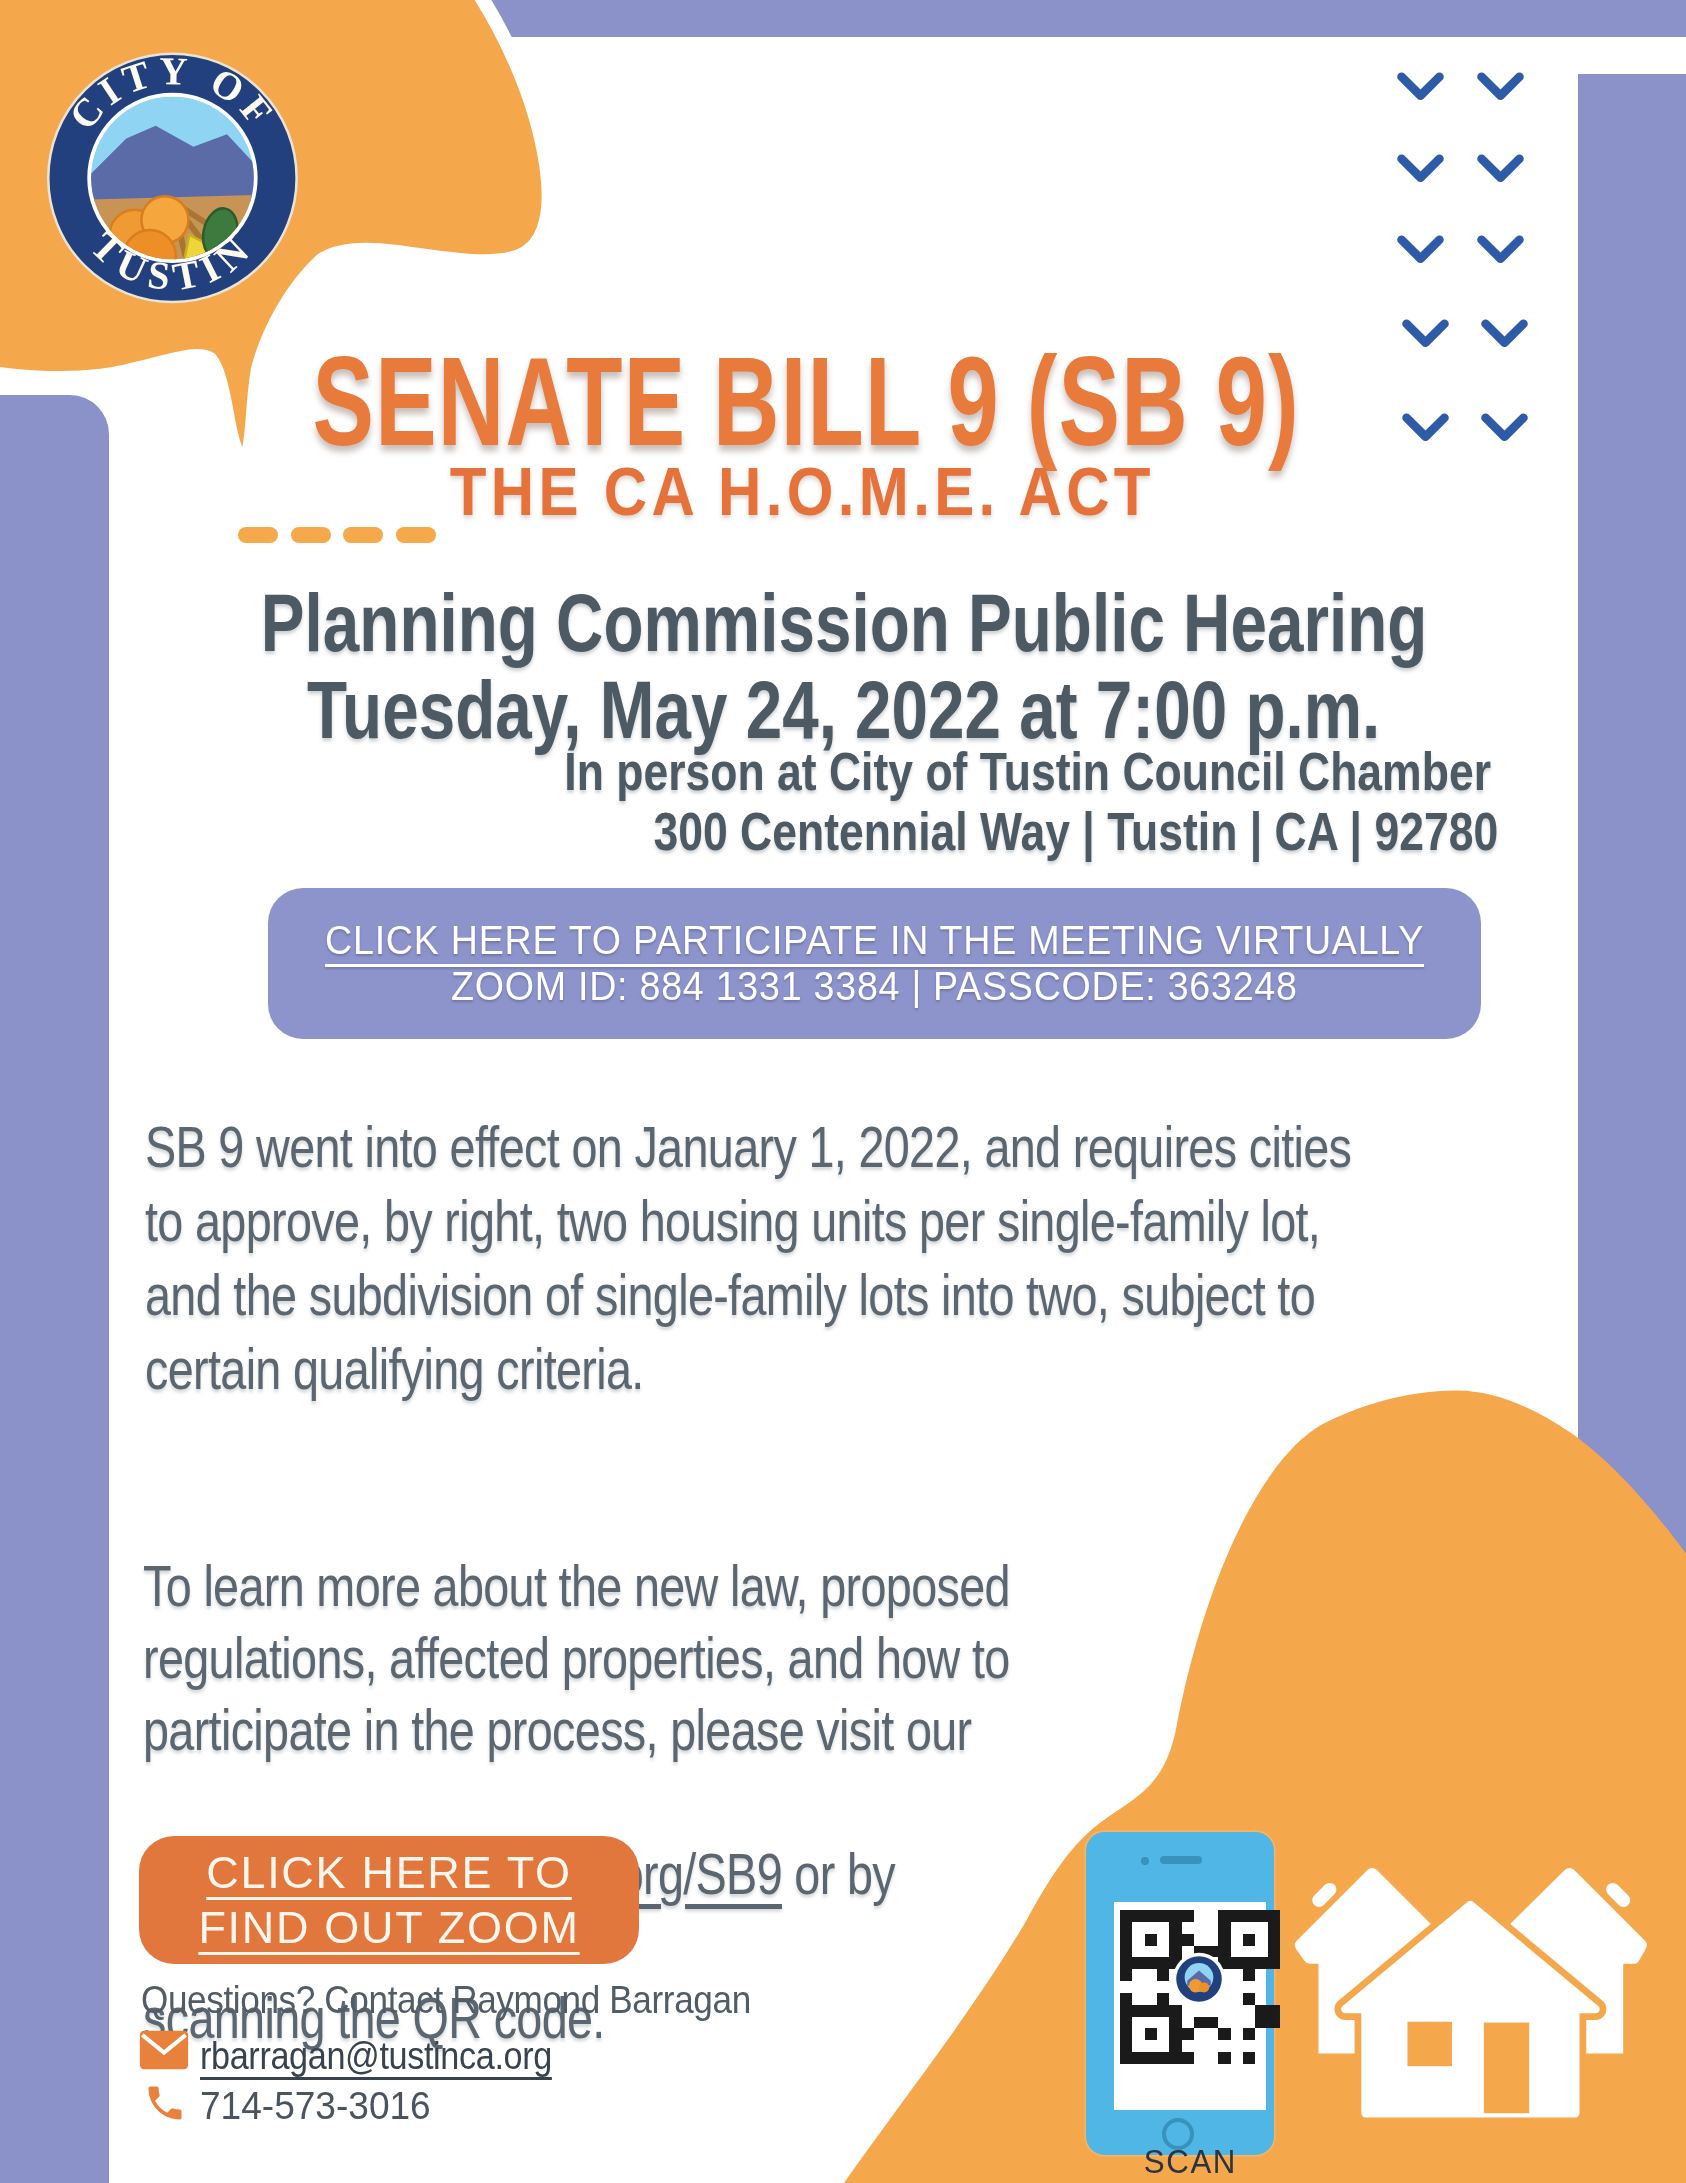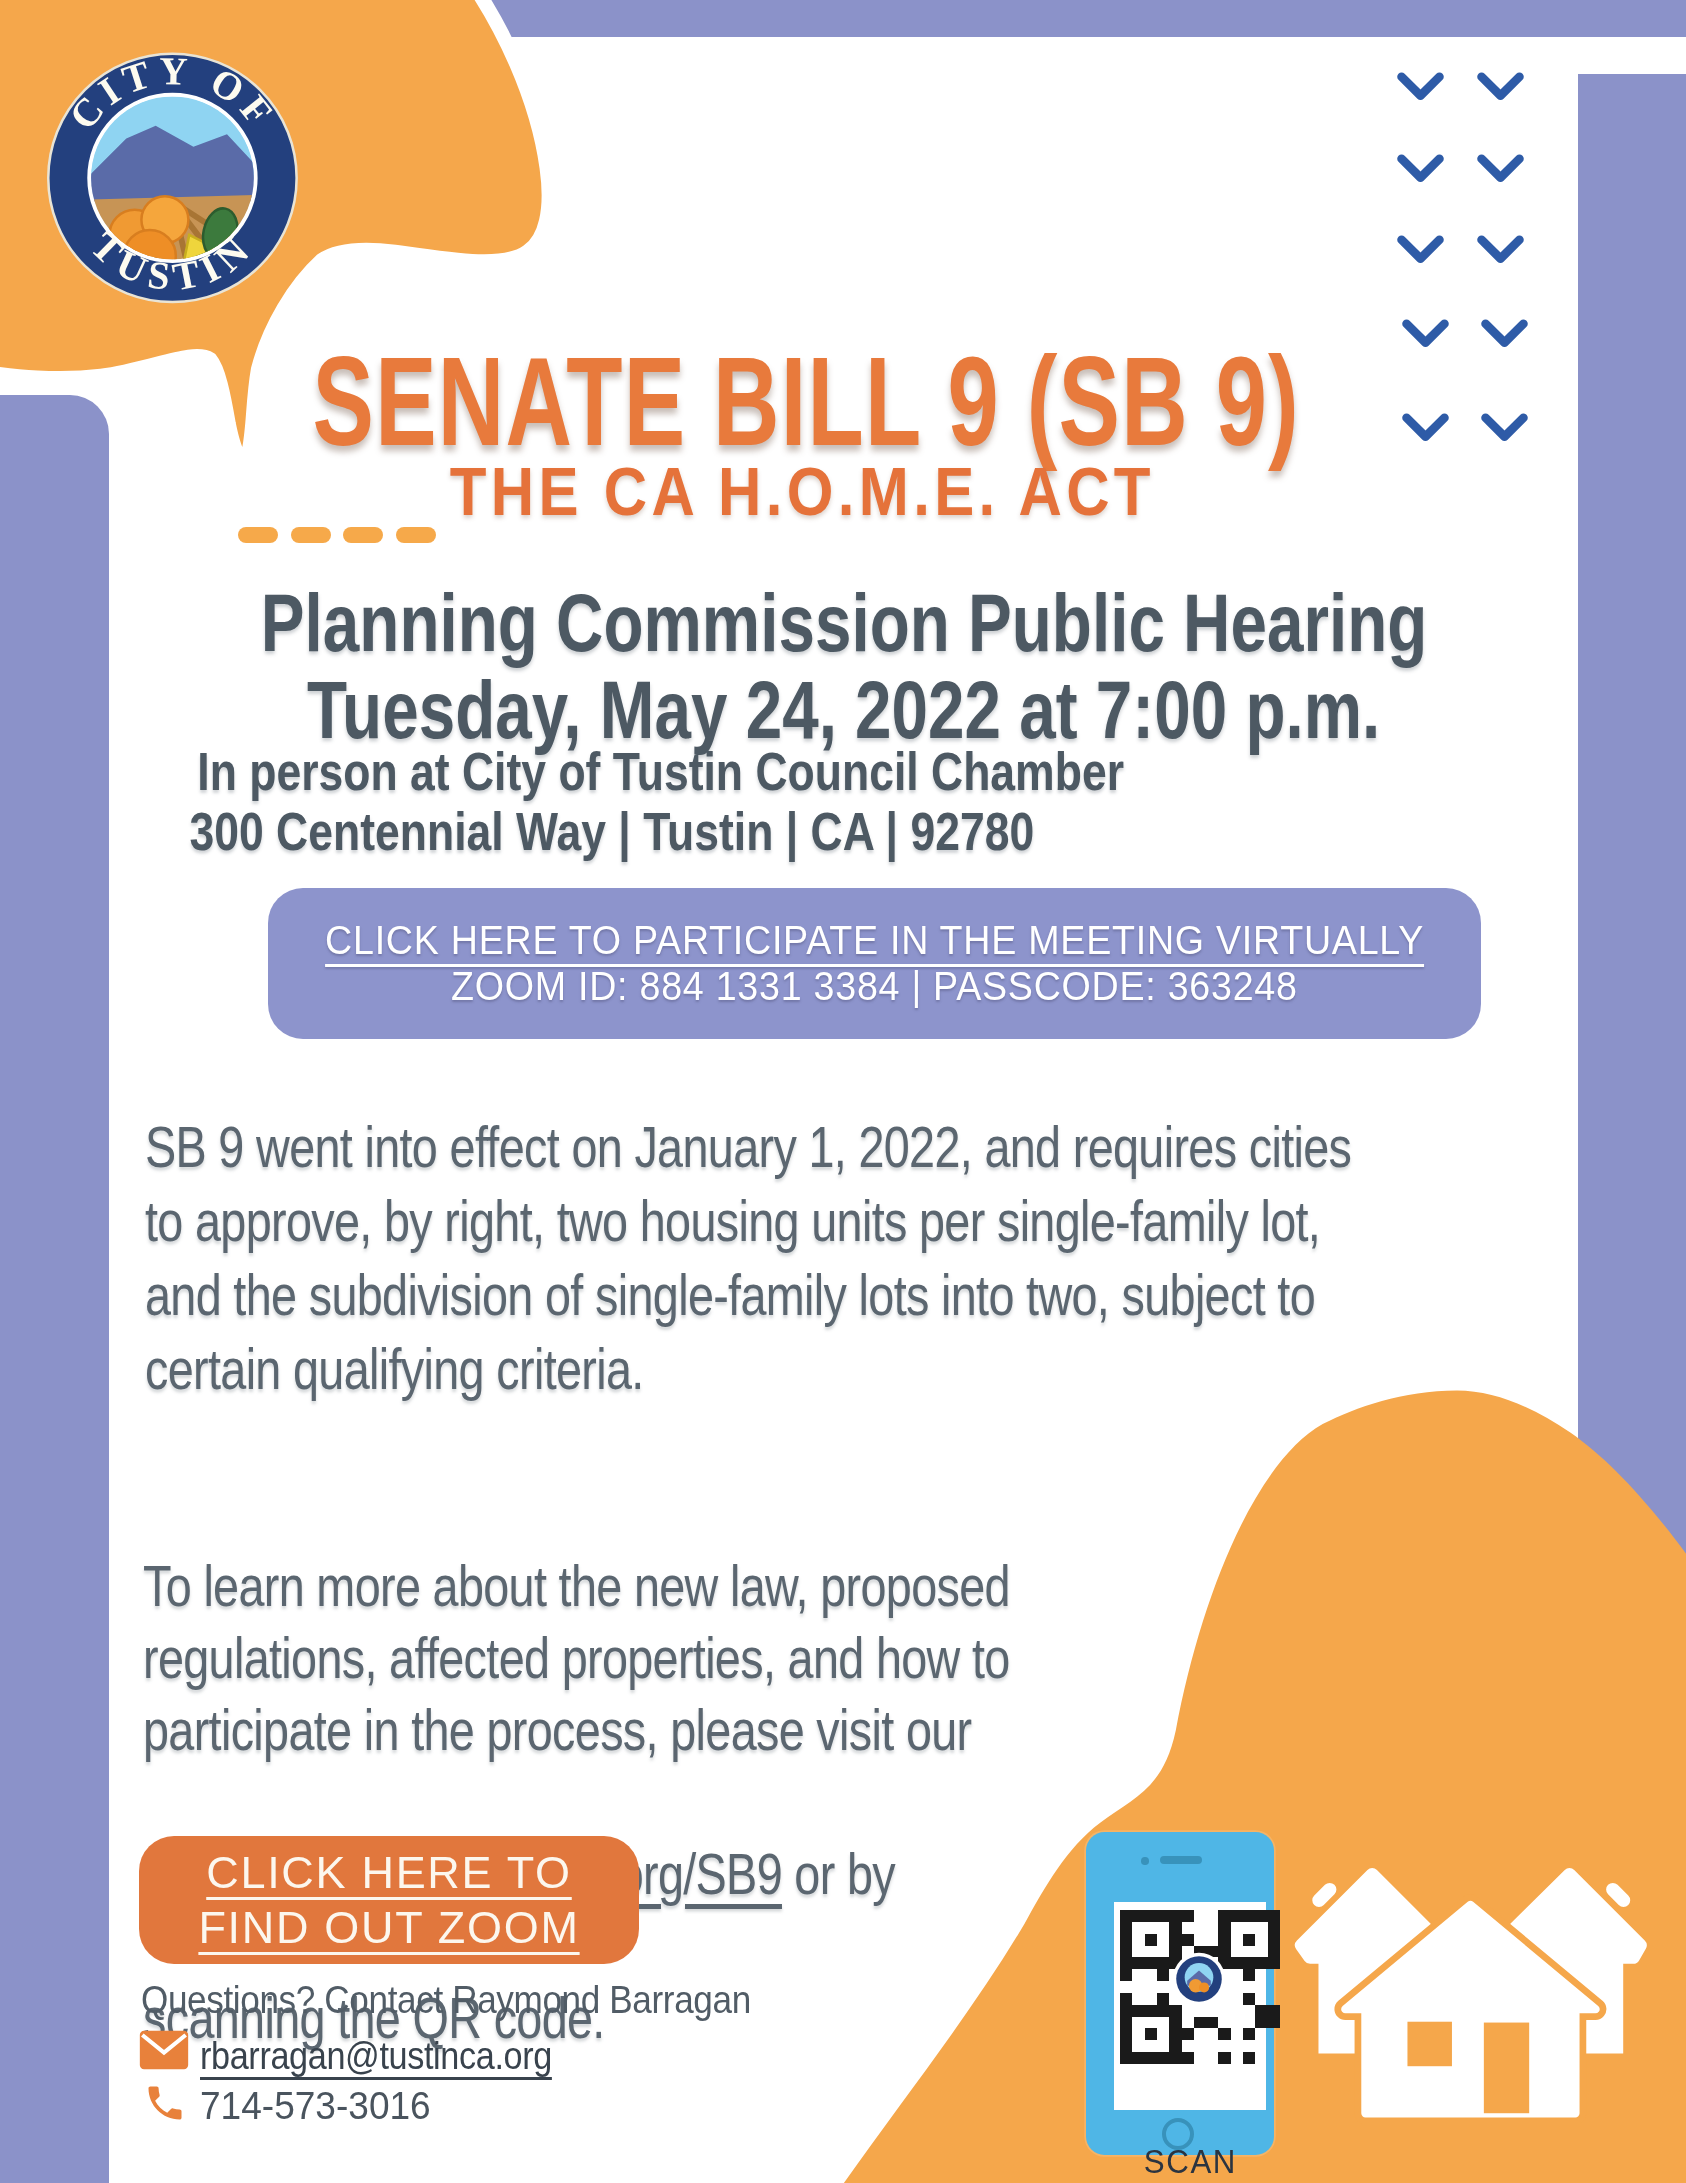--- a/index.html
+++ b/index.html
@@ -33,21 +33,21 @@
   .dashes{left:238px;top:527px;display:flex;gap:12.6px;}
   .dashes span{display:block;width:40px;height:16px;border-radius:8.4px;background:#F6A94A;}
 
   
   .hearing-head{left:109px;top:580px;width:1470px;text-align:center;color:#4D5963;}
   .hearing-head .l{
     display:inline-block;transform:scaleX(.81);transform-origin:center top;
     font-size:81px;font-weight:700;white-space:nowrap;line-height:87px;
     text-shadow:0 3.4px 4.2px rgba(90,100,110,.30);
   }
-  .hearing-loc{left:109px;top:742px;width:1470px;text-align:left;color:#4D5963;}
+  .hearing-loc{left:109px;top:742px;width:1470px;text-align:right;color:#4D5963;}
   .hearing-loc .l{
     display:inline-block;transform:scaleX(.84);transform-origin:center top;
     font-size:53px;font-weight:700;white-space:nowrap;line-height:60px;
     text-shadow:0 2.5px 3.4px rgba(90,100,110,.28);
   }
 
   
   .banner{
     left:268px;top:888px;width:1213px;height:151px;background:#8D94CC;border-radius:35px;
     display:flex;flex-direction:column;justify-content:center;align-items:center;gap:1px;

